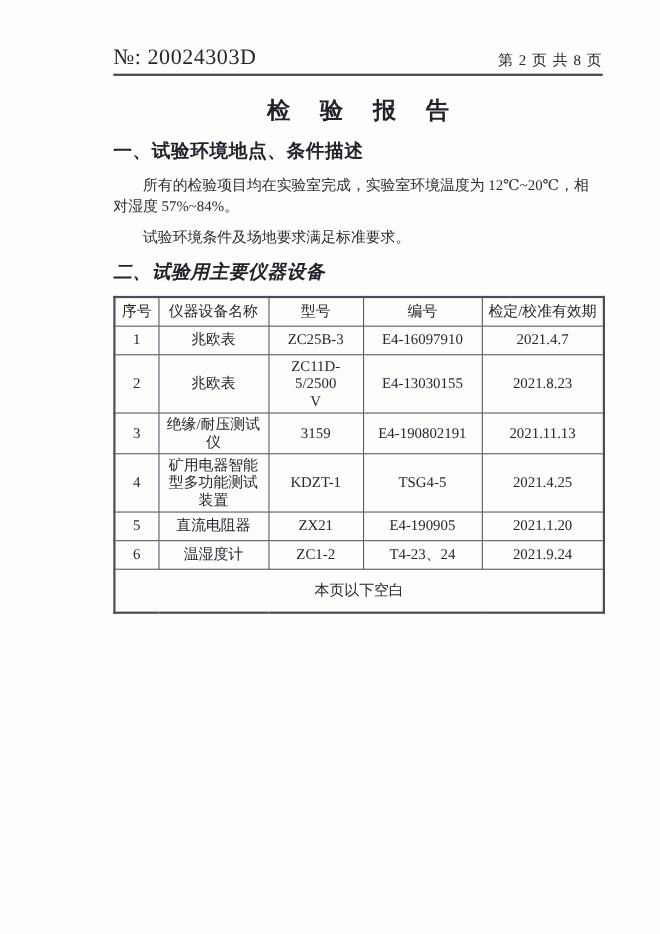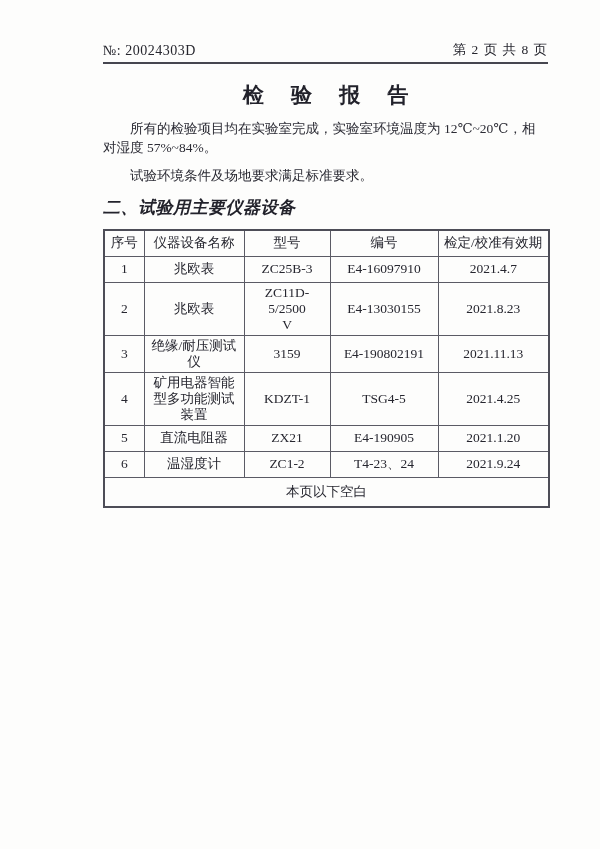--- a/index.html
+++ b/index.html
@@ -11,21 +11,21 @@
     overflow:hidden;
   }
   .page { position:relative; width:600px; height:849px; }
   .content { margin-left:103px; width:445px; }
 
   .doc-header {
     display:flex; justify-content:space-between; align-items:flex-end;
     padding-top:41px; padding-bottom:3px;
     border-bottom:2px solid #46464f;
   }
-  .doc-no   { font-size:14px; letter-spacing:0.5px; }
+  .doc-no   { font-size:20px; letter-spacing:0.5px; }
   .page-ind { font-size:13.5px; letter-spacing:1px; }
 
   .org-name {
     margin-top:13px;
     text-align:center;
     font-size:17.5px; letter-spacing:1.5px;
     color:#2a2a33;
   }
   .report-title {
     margin-top:17px;
@@ -63,36 +63,37 @@
     line-height:16px;
     padding:2px 2px;
     white-space:pre-line;
     color:#26262f;
   }
   table.equip { border:2px solid #4d4d57; }
   tr.h-row  { height:26px; }
   tr.r-1lh  { height:26px; }
   tr.r-2lh  { height:34px; }
   tr.r-3lh  { height:46px; }
-  tr.f-row  { height:30px; }
+  tr.f-row  { height:40px; }
 </style>
 </head>
 <body>
 
 <div class="page">
   <div class="content">
 
     <div class="doc-header">
       <span class="doc-no">№: 20024303D</span>
       <span class="page-ind">第 2 页 共 8 页</span>
     </div>
 
 
     <div class="report-title">检 验 报 告</div>
 
+    <div class="sec-heading first">一、试验环境地点、条件描述</div>
 
     <p class="body-para">所有的检验项目均在实验室完成，实验室环境温度为 12℃~20℃，相对湿度 57%~84%。</p>
     <p class="body-para second">试验环境条件及场地要求满足标准要求。</p>
 
     <div class="sec-heading second">二、试验用主要仪器设备</div>
 
     <table class="equip">
       <colgroup>
         <col style="width:40px">
         <col style="width:100px">

